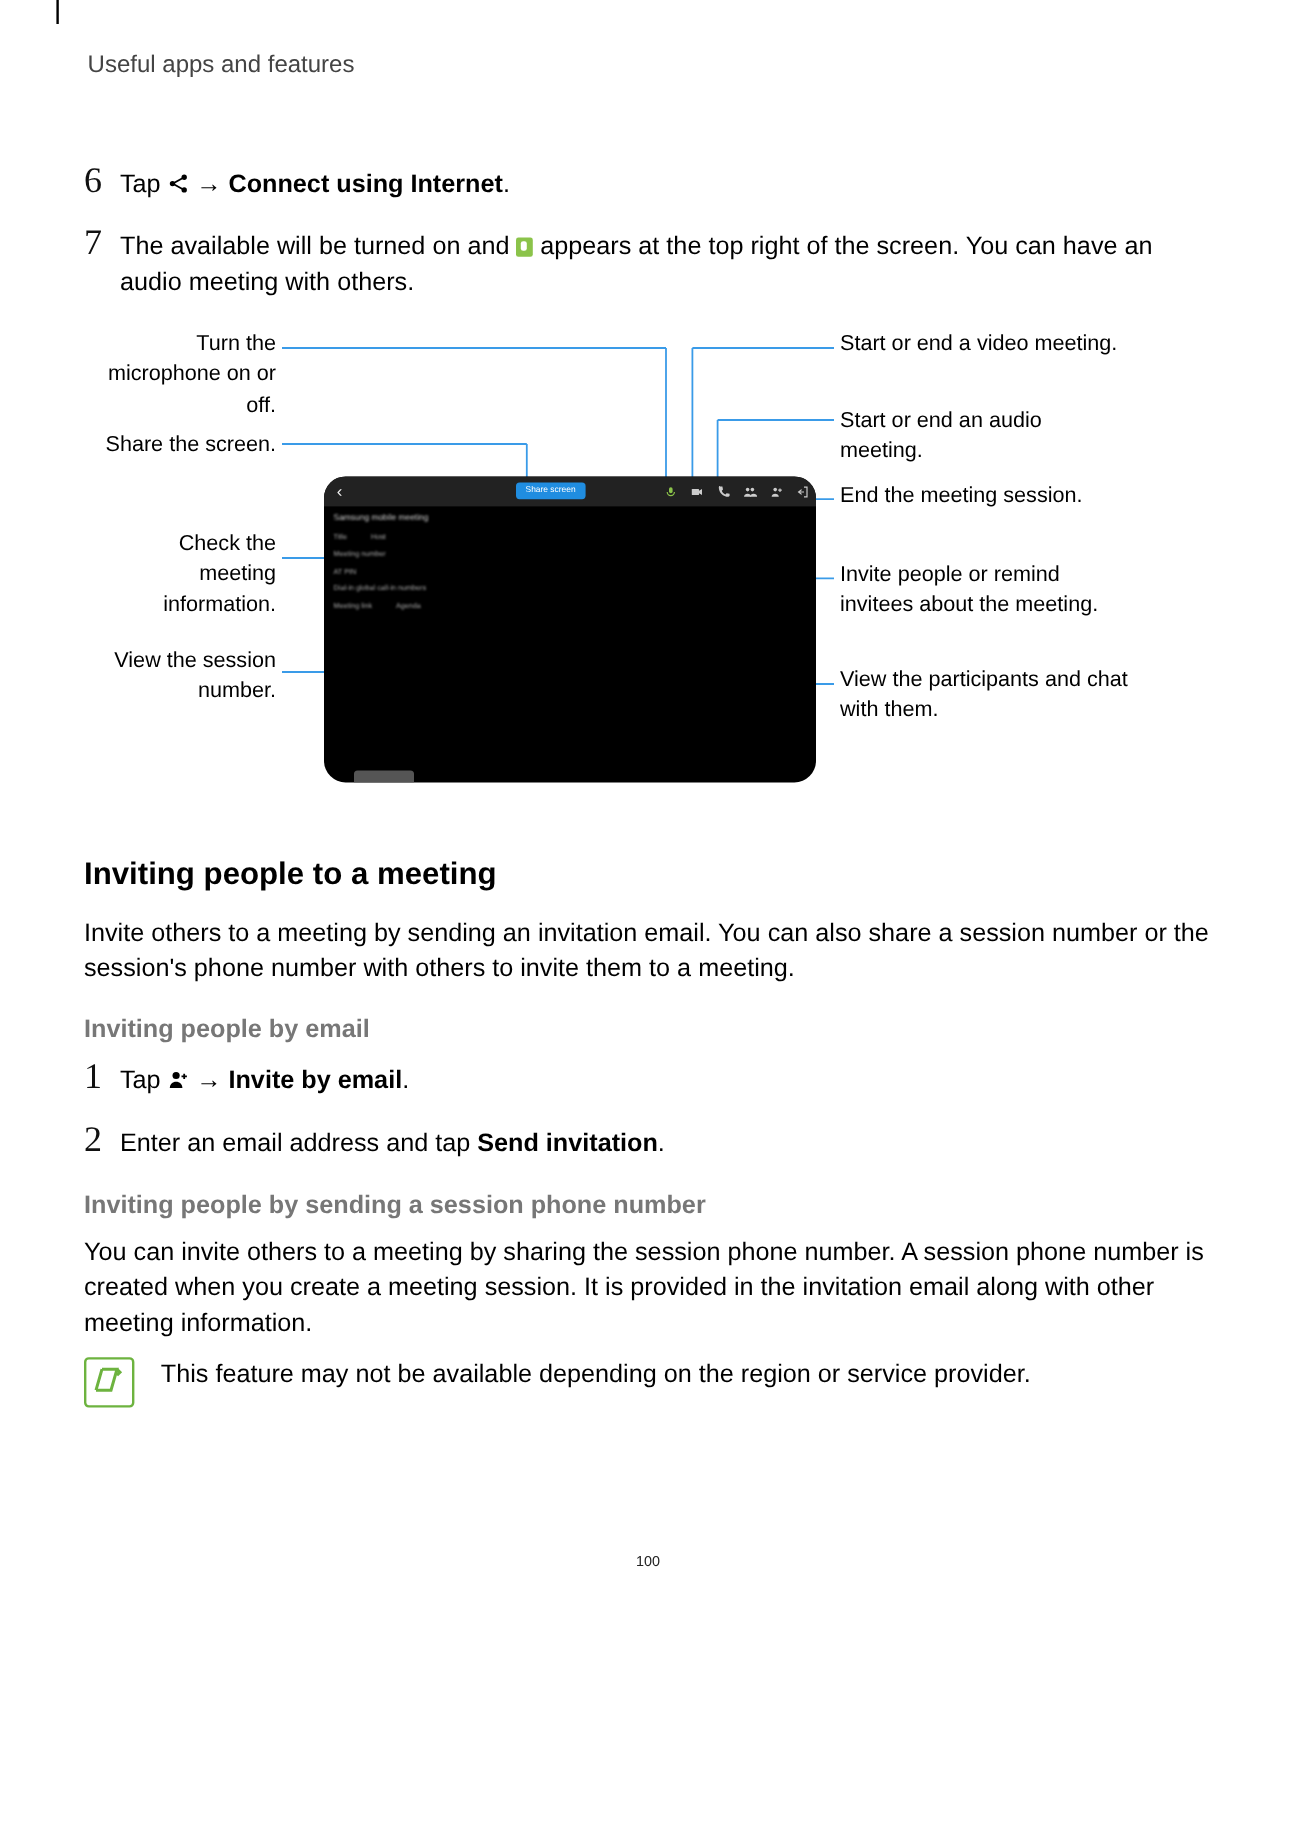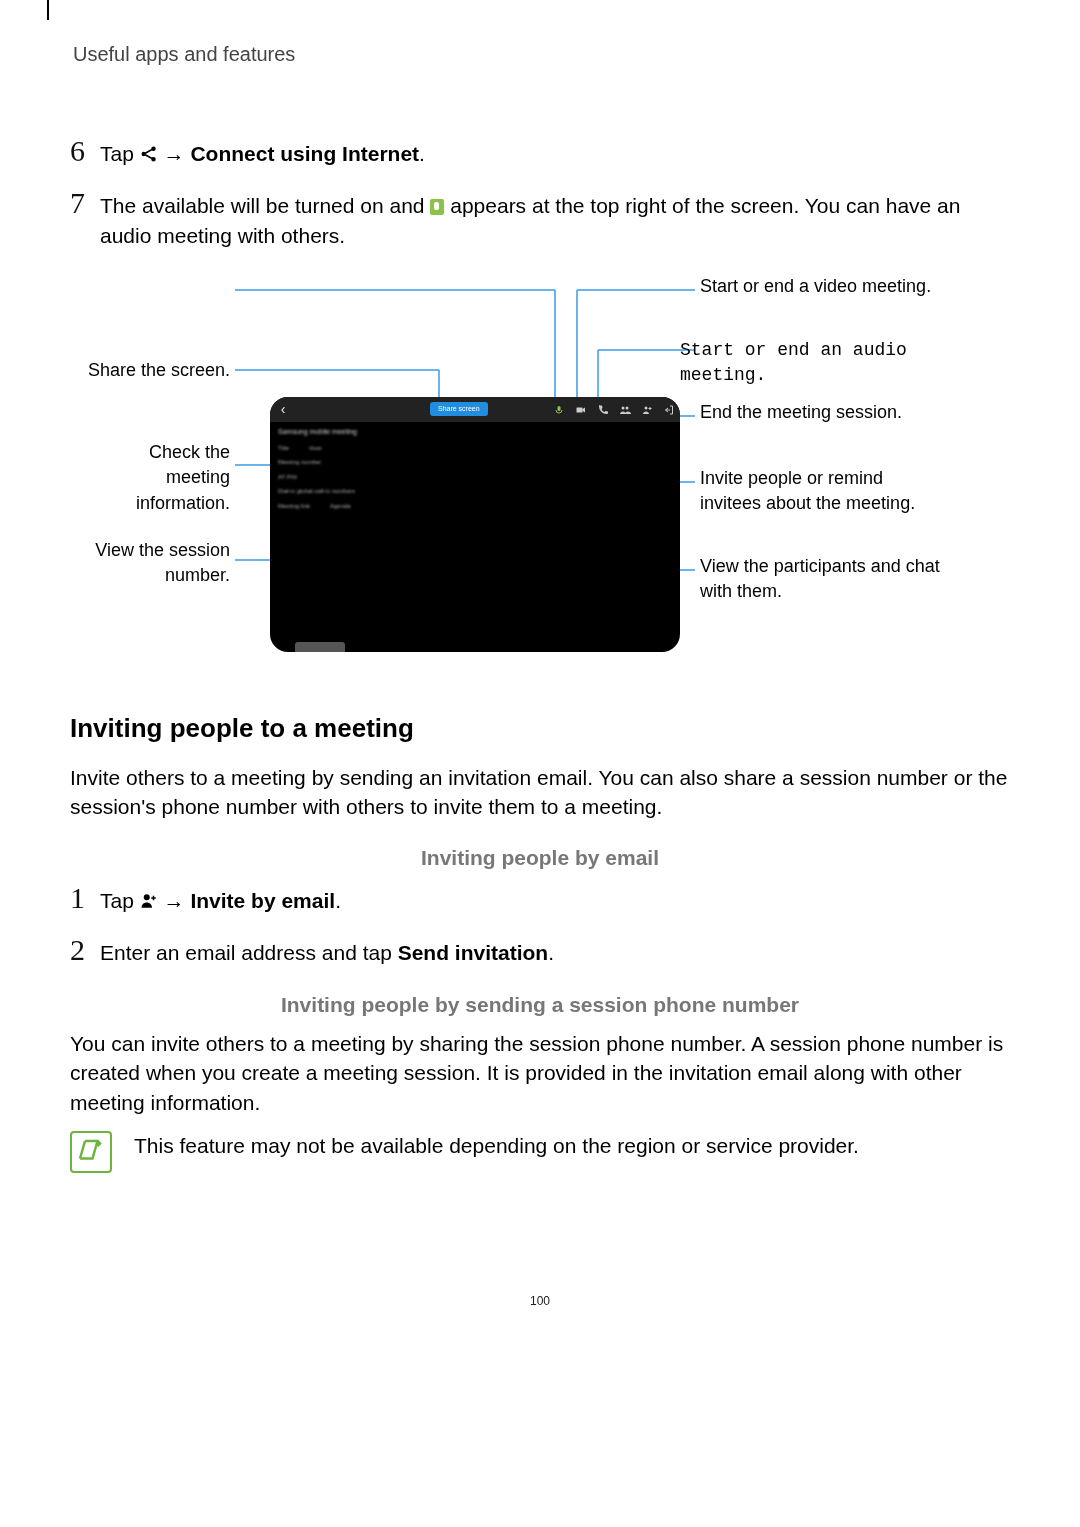--- a/index.html
+++ b/index.html
@@ -161,21 +161,20 @@
   h2.section {
     font-size: 26px;
     font-weight: 700;
     margin: 18px 0 16px 0;
   }
   h3.sub {
     font-size: 21px;
     font-weight: 700;
     color: #777;
     margin: 22px 0 10px 0;
-    text-align: center;
   }
   p.body {
     margin: 0 0 14px 0;
   }
   .note {
     display: flex;
     align-items: flex-start;
     gap: 22px;
     margin-top: 10px;
   }
@@ -245,26 +244,27 @@
       <line x1="615" y1="80" x2="518" y2="80" stroke="#3a9be8" stroke-width="1.5"></line>
         <line x1="518" y1="80" x2="518" y2="136" stroke="#3a9be8" stroke-width="1.5"></line>
       <line x1="615" y1="146" x2="582" y2="146" stroke="#3a9be8" stroke-width="1.5"></line>
         <line x1="582" y1="146" x2="582" y2="140" stroke="#3a9be8" stroke-width="1.5"></line>
       <line x1="615" y1="212" x2="560" y2="212" stroke="#3a9be8" stroke-width="1.5"></line>
         <line x1="560" y1="212" x2="560" y2="140" stroke="#3a9be8" stroke-width="1.5"></line>
       <line x1="615" y1="300" x2="540" y2="300" stroke="#3a9be8" stroke-width="1.5"></line>
         <line x1="540" y1="300" x2="540" y2="140" stroke="#3a9be8" stroke-width="1.5"></line>
     </svg>
 
+    <div class="callout-left" style="left:0;top:4px;width:150px;">Turn the microphone on or off.</div>
     <div class="callout-left" style="left:0;top:88px;width:150px;">Share the screen.</div>
     <div class="callout-left" style="left:0;top:170px;width:150px;">Check the meeting information.</div>
     <div class="callout-left" style="left:0;top:268px;width:150px;">View the session number.</div>
 
     <div class="callout-right" style="left:620px;top:4px;width:240px;">Start or end a video meeting.</div>
-    <div class="callout-right" style="left:600px;top:68px;width:240px;font-family:Liberation Mono, monospace;">Start or end an audio meeting.</div>
+    <div class="callout-right" style="left:620px;top:68px;width:240px;">Start or end an audio meeting.</div>
     <div class="callout-right" style="left:620px;top:130px;width:240px;">End the meeting session.</div>
     <div class="callout-right" style="left:620px;top:284px;width:240px;">View the participants and chat with them.</div>
     <div class="callout-right" style="left:620px;top:196px;width:240px;">Invite people or remind invitees about the meeting.</div>
 
     <div class="device">
       <div class="topbar">
         <div class="back">‹</div>
         <div class="share-pill">Share screen</div>
         <div class="tb-icons">
           <span>

